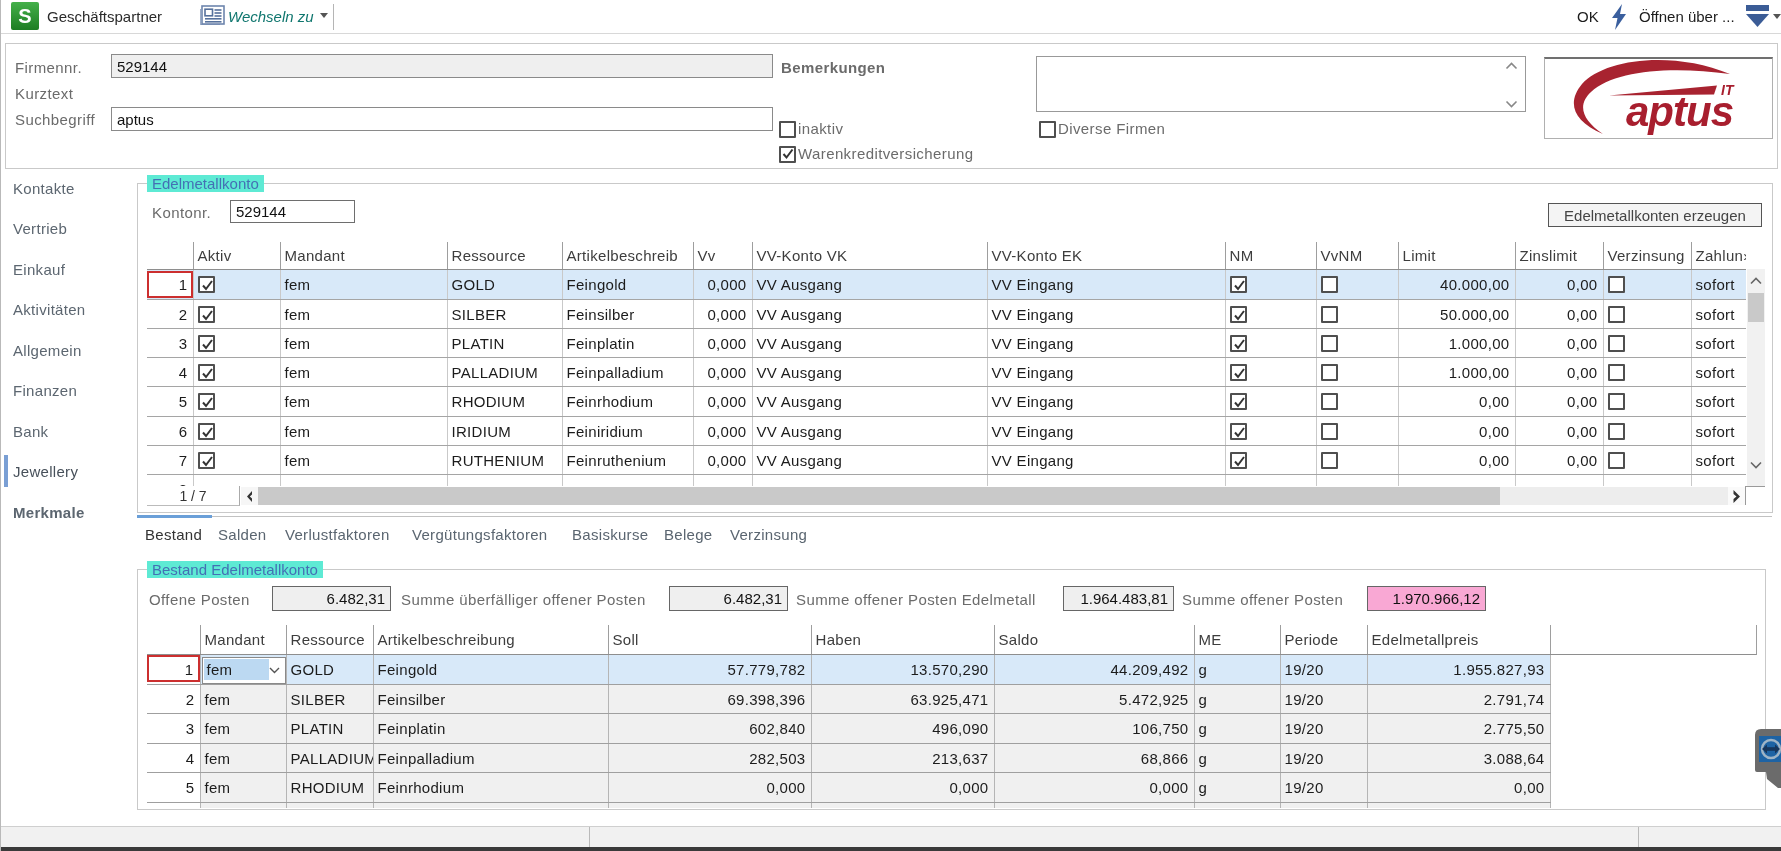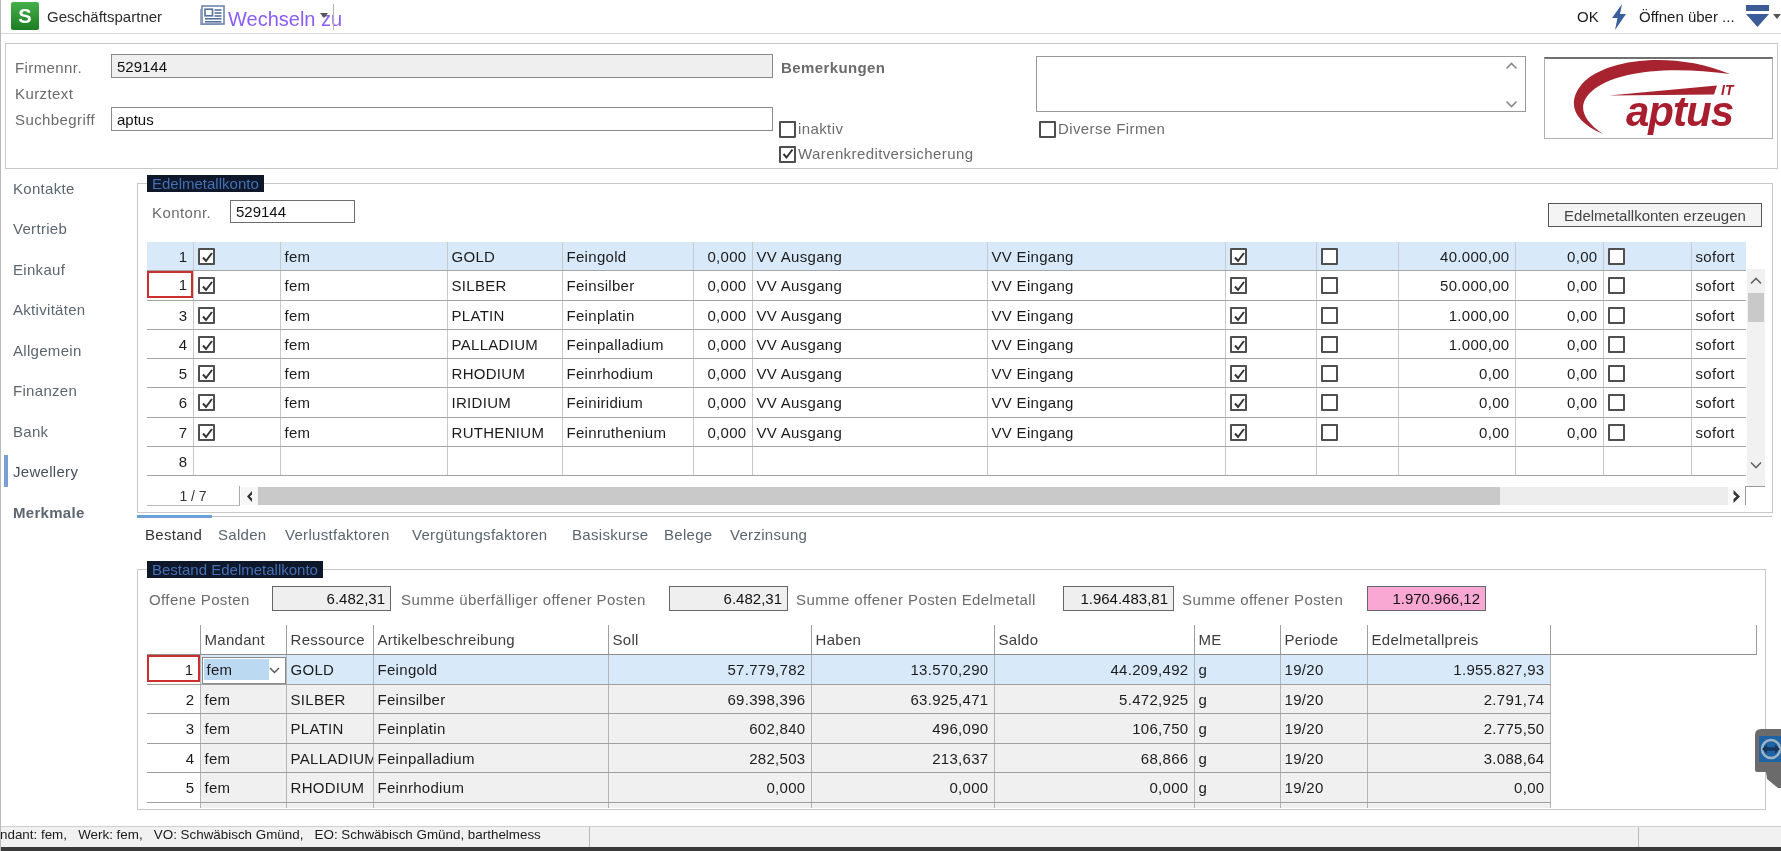--- a/index.html
+++ b/index.html
@@ -5,21 +5,21 @@
 html,body{margin:0;padding:0;}
 body{width:1781px;height:851px;overflow:hidden;background:#fff;
  font-family:"Liberation Sans",sans-serif;color:#1f1f1f;}
 #root{position:absolute;left:0;top:0;width:1781px;height:851px;overflow:hidden;border-left:1px solid #b9b9b9;}
 .abs{position:absolute;}
 .lbl{color:#6b6b6b;font-size:15px;white-space:nowrap;letter-spacing:0.4px;}
 .inp{position:absolute;border:1px solid #8a8a8a;background:#fff;font-size:15px;color:#111;
  padding:0 5px;display:flex;align-items:center;white-space:nowrap;}
 .ck{position:absolute;width:13px;height:13px;border:2px solid #4f4f4f;border-radius:1px;background:#fff;}
 .ck svg{position:absolute;left:0px;top:-1px;}
-.legend{position:absolute;color:#4470b4;font-size:15px;background:#0f172a;padding:0 5px;white-space:nowrap;}
+.legend{position:absolute;color:#4470b4;font-size:15px;background:#5eead4;padding:0 5px;white-space:nowrap;}
 .fs{position:absolute;border:1px solid #c9c9c9;}
 .nav{position:absolute;left:12px;color:#5c6670;font-size:15px;white-space:nowrap;letter-spacing:0.3px;}
 table{border-collapse:collapse;table-layout:fixed;font-size:15px;color:#1c1c1c;letter-spacing:0.3px;}
 td{overflow:hidden;white-space:nowrap;padding:0 0 0 4px;}
 td.num{text-align:right;padding:0 5px 0 0;}
 .t1 td{border-right:1px solid #c9c9c9;border-bottom:1px solid #a5a5a5;height:28px;}
 .t1 tr.hd td{border-right:1px solid #9e9e9e;border-bottom:1px solid #8e8e8e;height:27px;color:#3d3d3d;background:#fff;}
 .t1 tr:nth-child(2) td,.t1 tr:nth-child(6) td{height:29px;}
 .t1 tr.sel td{background:#d8e9f9;}
 .t2 td{border-right:1px solid #b5b5b5;border-bottom:1px solid #9f9f9f;height:28px;background:#f0f0f0;}
@@ -42,21 +42,21 @@
 <svg class="abs" style="left:197px;top:5px;" width="27" height="21" viewBox="0 0 27 21">
  <path d="M3 4 L3 19 L22 19 L22 20 L2 20 L2 4 Z" fill="#9fafc9"></path>
  <rect x="4" y="1" width="22" height="18" fill="#fff" stroke="#6d85ad" stroke-width="1.6"></rect>
  <rect x="7" y="4.2" width="7.5" height="6.6" fill="#fff" stroke="#56719c" stroke-width="1.6"></rect>
  <rect x="16.5" y="4.2" width="7" height="1.6" fill="#56719c"></rect>
  <rect x="16.5" y="7.2" width="7" height="1.6" fill="#56719c"></rect>
  <rect x="16.5" y="10.2" width="7" height="1.6" fill="#56719c"></rect>
  <rect x="7" y="13" width="16.5" height="1.6" fill="#56719c"></rect>
  <rect x="7" y="16" width="16.5" height="1.6" fill="#56719c"></rect>
 </svg>
-<div class="abs" style="left:227px;top:8px;font-size:20px;color:#8b5cf6;">Wechseln zu</div>
+<div class="abs" style="left:227px;top:8px;font-size:15px;color:#0f766e;font-style:italic;">Wechseln zu</div>
 <div class="abs" style="left:319px;top:13px;width:0;height:0;border-left:4px solid transparent;border-right:4px solid transparent;border-top:5px solid #555;"></div>
 <div class="abs" style="left:332px;top:4px;width:1px;height:26px;background:#b5b5b5;"></div>
 
 <div class="abs" style="left:1576px;top:8px;font-size:15px;color:#1c1c1c;">OK</div>
 <svg class="abs" style="left:1609px;top:4px;" width="18" height="26" viewBox="0 0 18 26">
  <polygon points="12,0 2,14 7.5,14 5,26 16,10 10,10" fill="#3a5f9e"></polygon>
 </svg>
 <div class="abs" style="left:1638px;top:8px;font-size:15px;color:#1c1c1c;">Öffnen über ...</div>
 <svg class="abs" style="left:1744px;top:5px;" width="25" height="23" viewBox="0 0 25 23">
  <polygon points="1,0 24,0 24,6 1,6" fill="#3b5c96"></polygon>
@@ -128,20 +128,36 @@
           <col style="width:235px">
           <col style="width:238px">
           <col style="width:91px">
           <col style="width:82px">
           <col style="width:117px">
           <col style="width:88px">
           <col style="width:88px">
           <col style="width:55px">
         </colgroup>
 <tbody>
+          <tr class="hd">
+            <td></td>
+            <td>Aktiv</td>
+            <td>Mandant</td>
+            <td>Ressource</td>
+            <td>Artikelbeschreib</td>
+            <td>Vv</td>
+            <td>VV-Konto VK</td>
+            <td>VV-Konto EK</td>
+            <td>NM</td>
+            <td>VvNM</td>
+            <td>Limit</td>
+            <td>Zinslimit</td>
+            <td>Verzinsung</td>
+            <td>Zahlun›</td>
+          </tr>
 <tr class="sel">
             <td class="num">1</td>
             <td>
               <div class="cellck"><svg width="15" height="15" viewBox="0 0 15 15">
                   <path d="M3 7.5 L6 11 L12 3" fill="none" stroke="#333" stroke-width="2"></path>
                 </svg></div>
             </td>
             <td>fem</td>
             <td>GOLD</td>
             <td>Feingold</td>
@@ -519,18 +535,17 @@
 <svg class="abs" style="left:1753px;top:728px;" width="28" height="62" viewBox="0 0 28 62">
  <path d="M7 1 L28 1 L28 60 L24 60 L13 51 L12 44 L3 44 Q1 44 1 42 L1 7 Q1 1 7 1 Z" fill="#6b6b6b"></path>
  <rect x="5" y="8" width="23" height="26" fill="#1e63a4"></rect>
  <circle cx="17" cy="21" r="9" fill="none" stroke="#9fb4c6" stroke-width="2.5"></circle>
  <polygon points="8,21 13,16.5 13,25.5" fill="#17365c"></polygon>
  <polygon points="26,21 21,16.5 21,25.5" fill="#17365c"></polygon>
  <rect x="12" y="19.2" width="10" height="3.6" fill="#17365c"></rect>
 </svg>
 
 <div class="abs" style="left:0;top:826px;width:1781px;height:25px;background:#f1f1f1;border-top:1px solid #cfcfcf;"></div>
-<div class="abs" style="left:-1px;top:827px;font-size:13.4px;color:#1a1a1a;">ndant: fem,&nbsp;&nbsp; Werk: fem,&nbsp;&nbsp; VO: Schwäbisch Gmünd,&nbsp;&nbsp; EO: Schwäbisch Gmünd, barthelmess</div>
 <div class="abs" style="left:588px;top:827px;width:1px;height:20px;background:#b9b9b9;"></div>
 <div class="abs" style="left:1637px;top:827px;width:1px;height:20px;background:#b9b9b9;"></div>
 <div class="abs" style="left:0;top:847px;width:1781px;height:4px;background:#3a3a3a;"></div>
 
 </div>
 
 </body></html>

